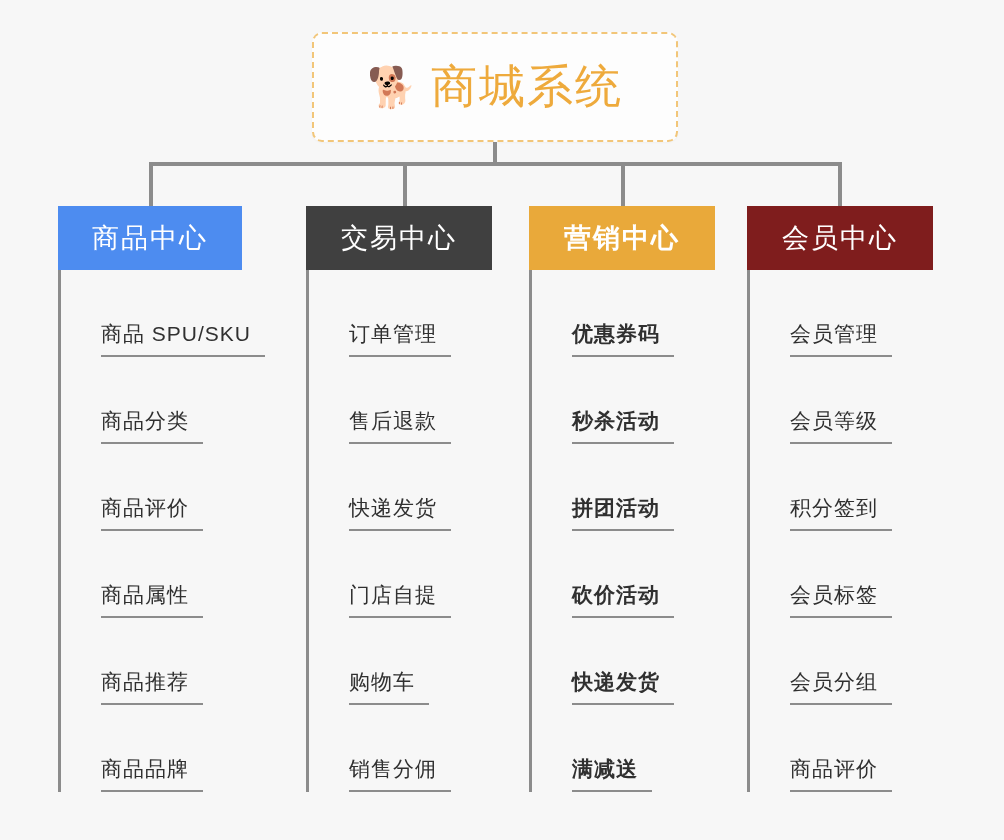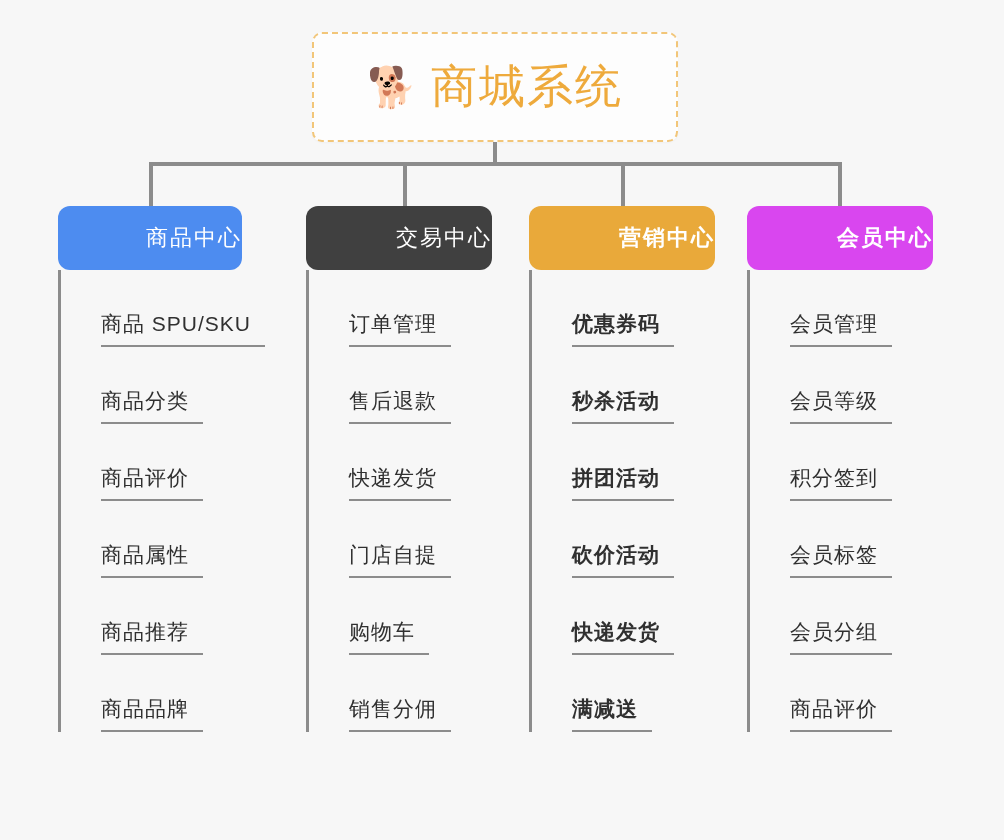--- a/index.html
+++ b/index.html
@@ -74,38 +74,38 @@
   }
 
   
   .column {
     position: absolute;
     top: 206px;
   }
   .cat-box {
     box-sizing: border-box;
     height: 64px;
-    border-radius: 12px;
+    border-radius: 0;
     display: flex;
     align-items: center;
-    justify-content: flex-end;
+    justify-content: center;
     color: #ffffff;
-    font-size: 22px;
+    font-size: 27px;
     letter-spacing: 2px;
     white-space: nowrap;
   }
 
   .items {
     position: relative;
     margin-top: 0;
     padding-left: 12px;
     border-left: 3px solid #8c8c8c;
   }
   .item {
-    height: 77px;
+    height: 87px;
     display: flex;
     align-items: flex-end;
     padding-left: 28px;
     box-sizing: border-box;
   }
   .item-label {
     font-size: 21px;
     color: #303030;
     white-space: nowrap;
     padding: 0 14px 7px 0;
@@ -202,21 +202,21 @@
       <div class="item">
           <span class="item-label">快递发货</span>
         </div>
       <div class="item">
           <span class="item-label">满减送</span>
         </div>
     </div>
   </div>
 
   <div class="column" id="col-3" style="left: 747px; width: 186px;">
-    <div class="cat-box" style="background: #d946ef; font-weight: bold;">
+    <div class="cat-box" style="background: #7f1d1d;">
       <span>会员中心</span>
     </div>
     <div class="items">
       <div class="item">
           <span class="item-label">会员管理</span>
         </div>
       <div class="item">
           <span class="item-label">会员等级</span>
         </div>
       <div class="item">

